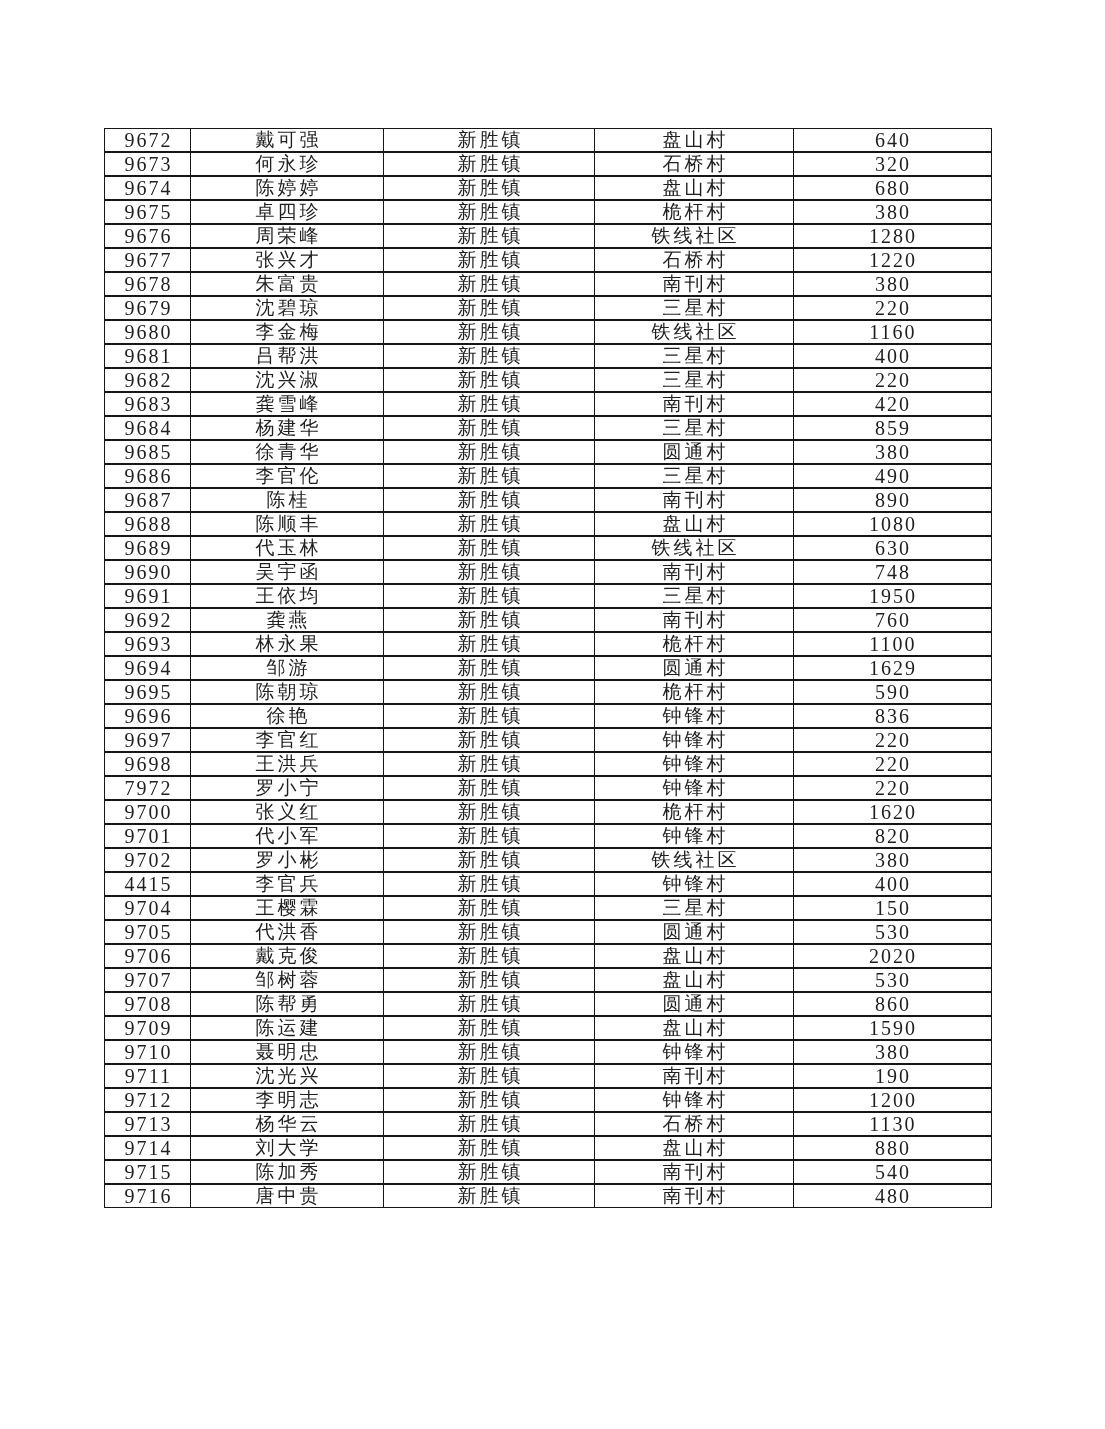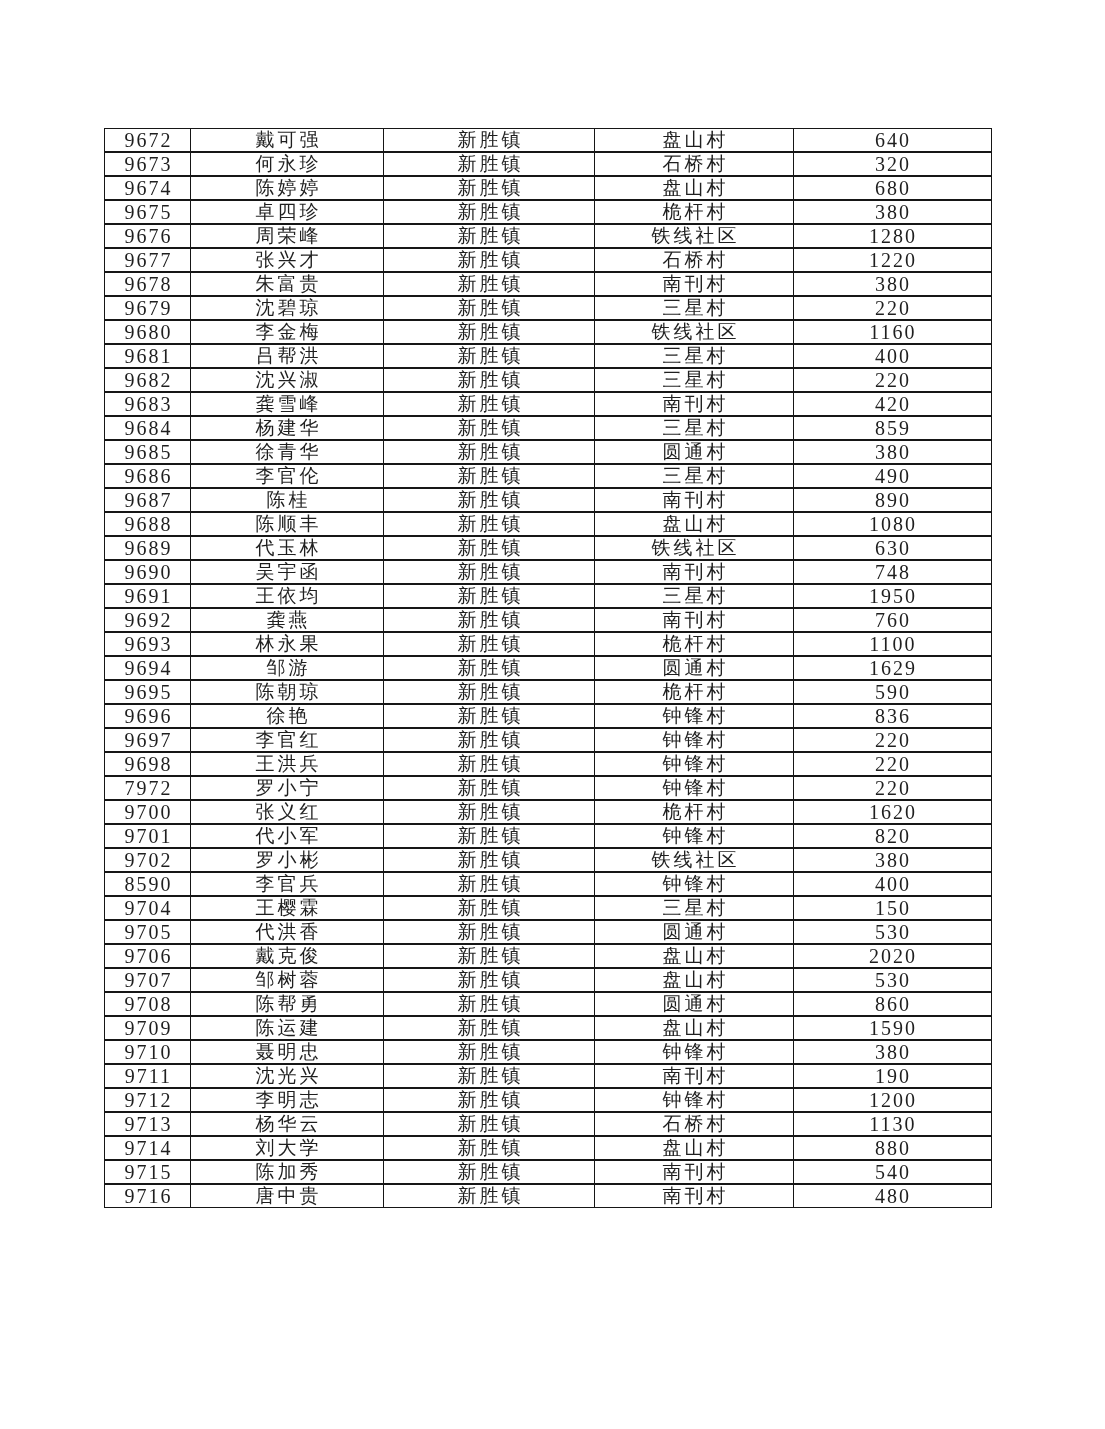--- a/index.html
+++ b/index.html
@@ -281,21 +281,21 @@
         <div class="cell num">820</div>
       </div>
       <div class="row">
         <div class="cell num">9702</div>
         <div class="cell cjk">罗小彬</div>
         <div class="cell cjk">新胜镇</div>
         <div class="cell cjk">铁线社区</div>
         <div class="cell num">380</div>
       </div>
       <div class="row">
-        <div class="cell num">8590</div>
+        <div class="cell num">4415</div>
         <div class="cell cjk">李官兵</div>
         <div class="cell cjk">新胜镇</div>
         <div class="cell cjk">钟锋村</div>
         <div class="cell num">400</div>
       </div>
       <div class="row">
         <div class="cell num">9704</div>
         <div class="cell cjk">王樱霖</div>
         <div class="cell cjk">新胜镇</div>
         <div class="cell cjk">三星村</div>

